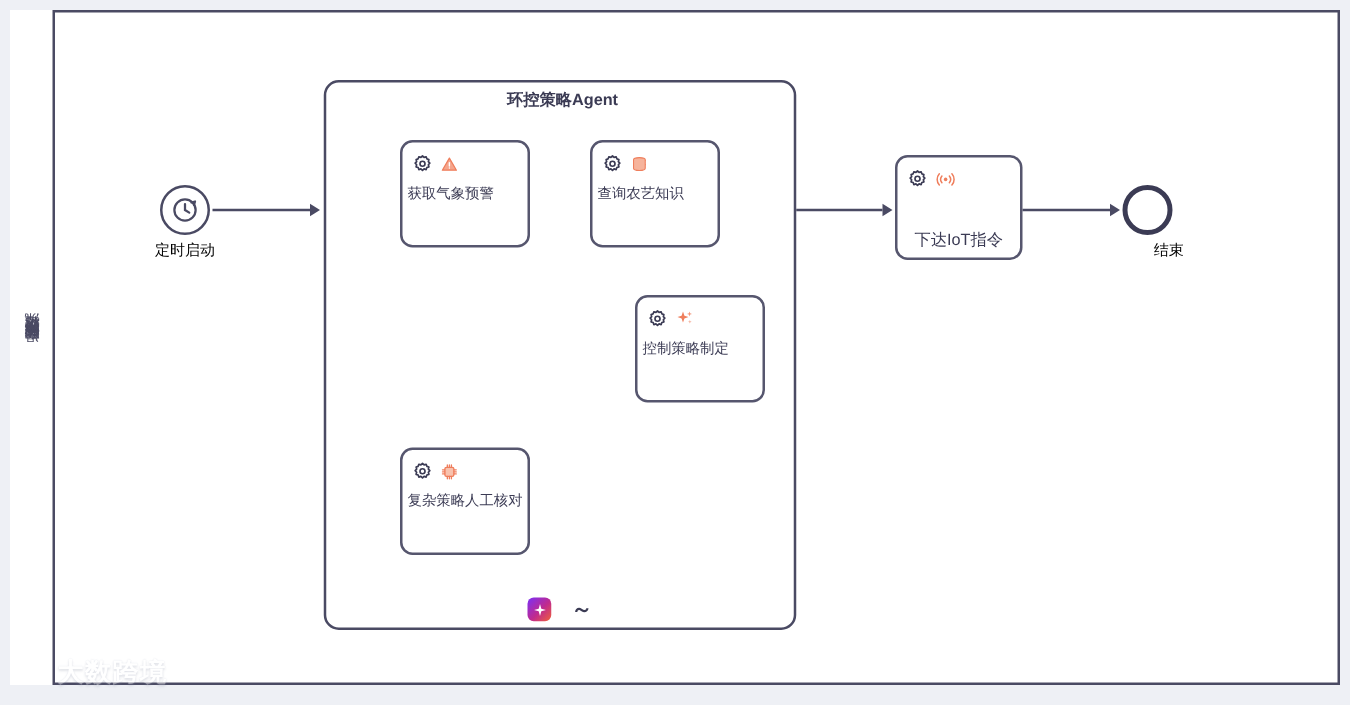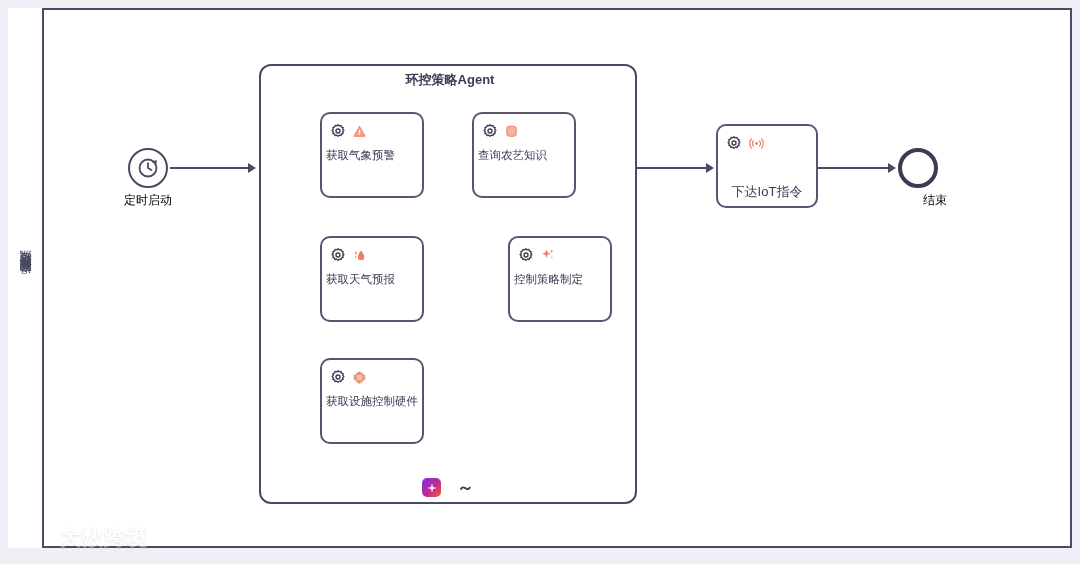--- a/index.html
+++ b/index.html
@@ -202,21 +202,21 @@
     line-height: 1;
   }
 
   
   .watermark {
     position: absolute;
     left: 10px;
     top: 524px;
     display: flex;
     align-items: center;
-    gap: 16px;
+    gap: 2px;
     opacity: 0.42;
     user-select: none;
   }
   .wm-text {
     color: #ffffff;
     font-size: 21px;
     font-weight: 700;
     letter-spacing: 1px;
     text-shadow: 0 0 1px #b9bfd0, 0 1px 2px rgba(120,128,150,.55);
   }
@@ -279,38 +279,20 @@
         <svg width="15" height="15" viewBox="0 0 24 24" fill="#f6b39b" stroke="#ef7e5c" stroke-width="1.4">
           <ellipse cx="12" cy="6.2" rx="7.5" ry="2.9"></ellipse>
           <path d="M4.5 6.2 v5.4 c0 1.6 3.4 2.9 7.5 2.9 s7.5-1.3 7.5-2.9 V6.2"></path>
           <path d="M4.5 11.6 v5.4 c0 1.6 3.4 2.9 7.5 2.9 s7.5-1.3 7.5-2.9 v-5.4"></path>
         </svg>
       </span>
     </div>
     <div class="card-label">查询农艺知识</div>
   </div>
 
-  <div class="card" style="left:320px; top:236px;">
-    <div class="card-icons">
-      <span>
-        <svg width="16" height="16" viewBox="0 0 24 24" fill="none" stroke="#3b3b54" stroke-width="2">
-          <circle cx="12" cy="12" r="3"></circle>
-          <path d="M12 2.6 13.9 4.4 16.4 3.6 17.2 6.1 19.7 6.9 19 9.4 20.8 11.3 19 13.2 19.7 15.7 17.2 16.5 16.4 19 13.9 18.2 12 20 10.1 18.2 7.6 19 6.8 16.5 4.3 15.7 5 13.2 3.2 11.3 5 9.4 4.3 6.9 6.8 6.1 7.6 3.6 10.1 4.4 Z" stroke-linejoin="round"></path>
-        </svg>
-      </span>
-      <span>
-        <svg width="15" height="15" viewBox="0 0 24 24" fill="#ef7e5c">
-          <path d="M14.5 4 C17.6 8.4 19.6 11 19.6 14.2 A5.1 5.1 0 0 1 9.4 14.2 C9.4 11 11.4 8.4 14.5 4 Z"></path>
-          <path d="M6.4 4.6 c1 1.6 1.7 2.6 1.7 3.6 a1.75 1.75 0 0 1-3.5 0 c0-1 .8-2 1.8-3.6 Z" opacity="0.85"></path>
-          <path d="M5.9 11.2 c.8 1.3 1.4 2.1 1.4 3 a1.45 1.45 0 0 1-2.9 0 c0-.9.7-1.7 1.5-3 Z" opacity="0.7"></path>
-        </svg>
-      </span>
-    </div>
-    <div class="card-label">获取天气预报</div>
-  </div>
 
   <div class="card" style="left:472px; top:236px;margin-left:36px;">
     <div class="card-icons">
       <span>
         <svg width="16" height="16" viewBox="0 0 24 24" fill="none" stroke="#3b3b54" stroke-width="2">
           <circle cx="12" cy="12" r="3"></circle>
           <path d="M12 2.6 13.9 4.4 16.4 3.6 17.2 6.1 19.7 6.9 19 9.4 20.8 11.3 19 13.2 19.7 15.7 17.2 16.5 16.4 19 13.9 18.2 12 20 10.1 18.2 7.6 19 6.8 16.5 4.3 15.7 5 13.2 3.2 11.3 5 9.4 4.3 6.9 6.8 6.1 7.6 3.6 10.1 4.4 Z" stroke-linejoin="round"></path>
         </svg>
       </span>
       <span>
@@ -332,21 +314,21 @@
           <path d="M12 2.6 13.9 4.4 16.4 3.6 17.2 6.1 19.7 6.9 19 9.4 20.8 11.3 19 13.2 19.7 15.7 17.2 16.5 16.4 19 13.9 18.2 12 20 10.1 18.2 7.6 19 6.8 16.5 4.3 15.7 5 13.2 3.2 11.3 5 9.4 4.3 6.9 6.8 6.1 7.6 3.6 10.1 4.4 Z" stroke-linejoin="round"></path>
         </svg>
       </span>
       <span>
         <svg width="15" height="15" viewBox="0 0 24 24" fill="none" stroke="#ef7e5c" stroke-width="1.7" stroke-linecap="round">
           <rect x="6.2" y="6.2" width="11.6" height="11.6" rx="2.2" fill="#f8c2ae" stroke="#ef7e5c"></rect>
           <path d="M9.4 3.2v3M12 3.2v3M14.6 3.2v3M9.4 17.8v3M12 17.8v3M14.6 17.8v3M3.2 9.4h3M3.2 12h3M3.2 14.6h3M17.8 9.4h3M17.8 12h3M17.8 14.6h3"></path>
         </svg>
       </span>
     </div>
-    <div class="card-label">获取设施控制硬件</div>
+    <div class="card-label">复杂策略人工核对</div>
   </div>
 
 
   <div class="footer-badges">
     <span class="brand-chip">
       <svg width="12" height="12" viewBox="0 0 24 24" fill="#ffffff">
         <path d="M12 2.5 14.1 9.9 21.5 12 14.1 14.1 12 21.5 9.9 14.1 2.5 12 9.9 9.9 Z"></path>
       </svg>
     </span>
     <span class="tilde">～</span>

